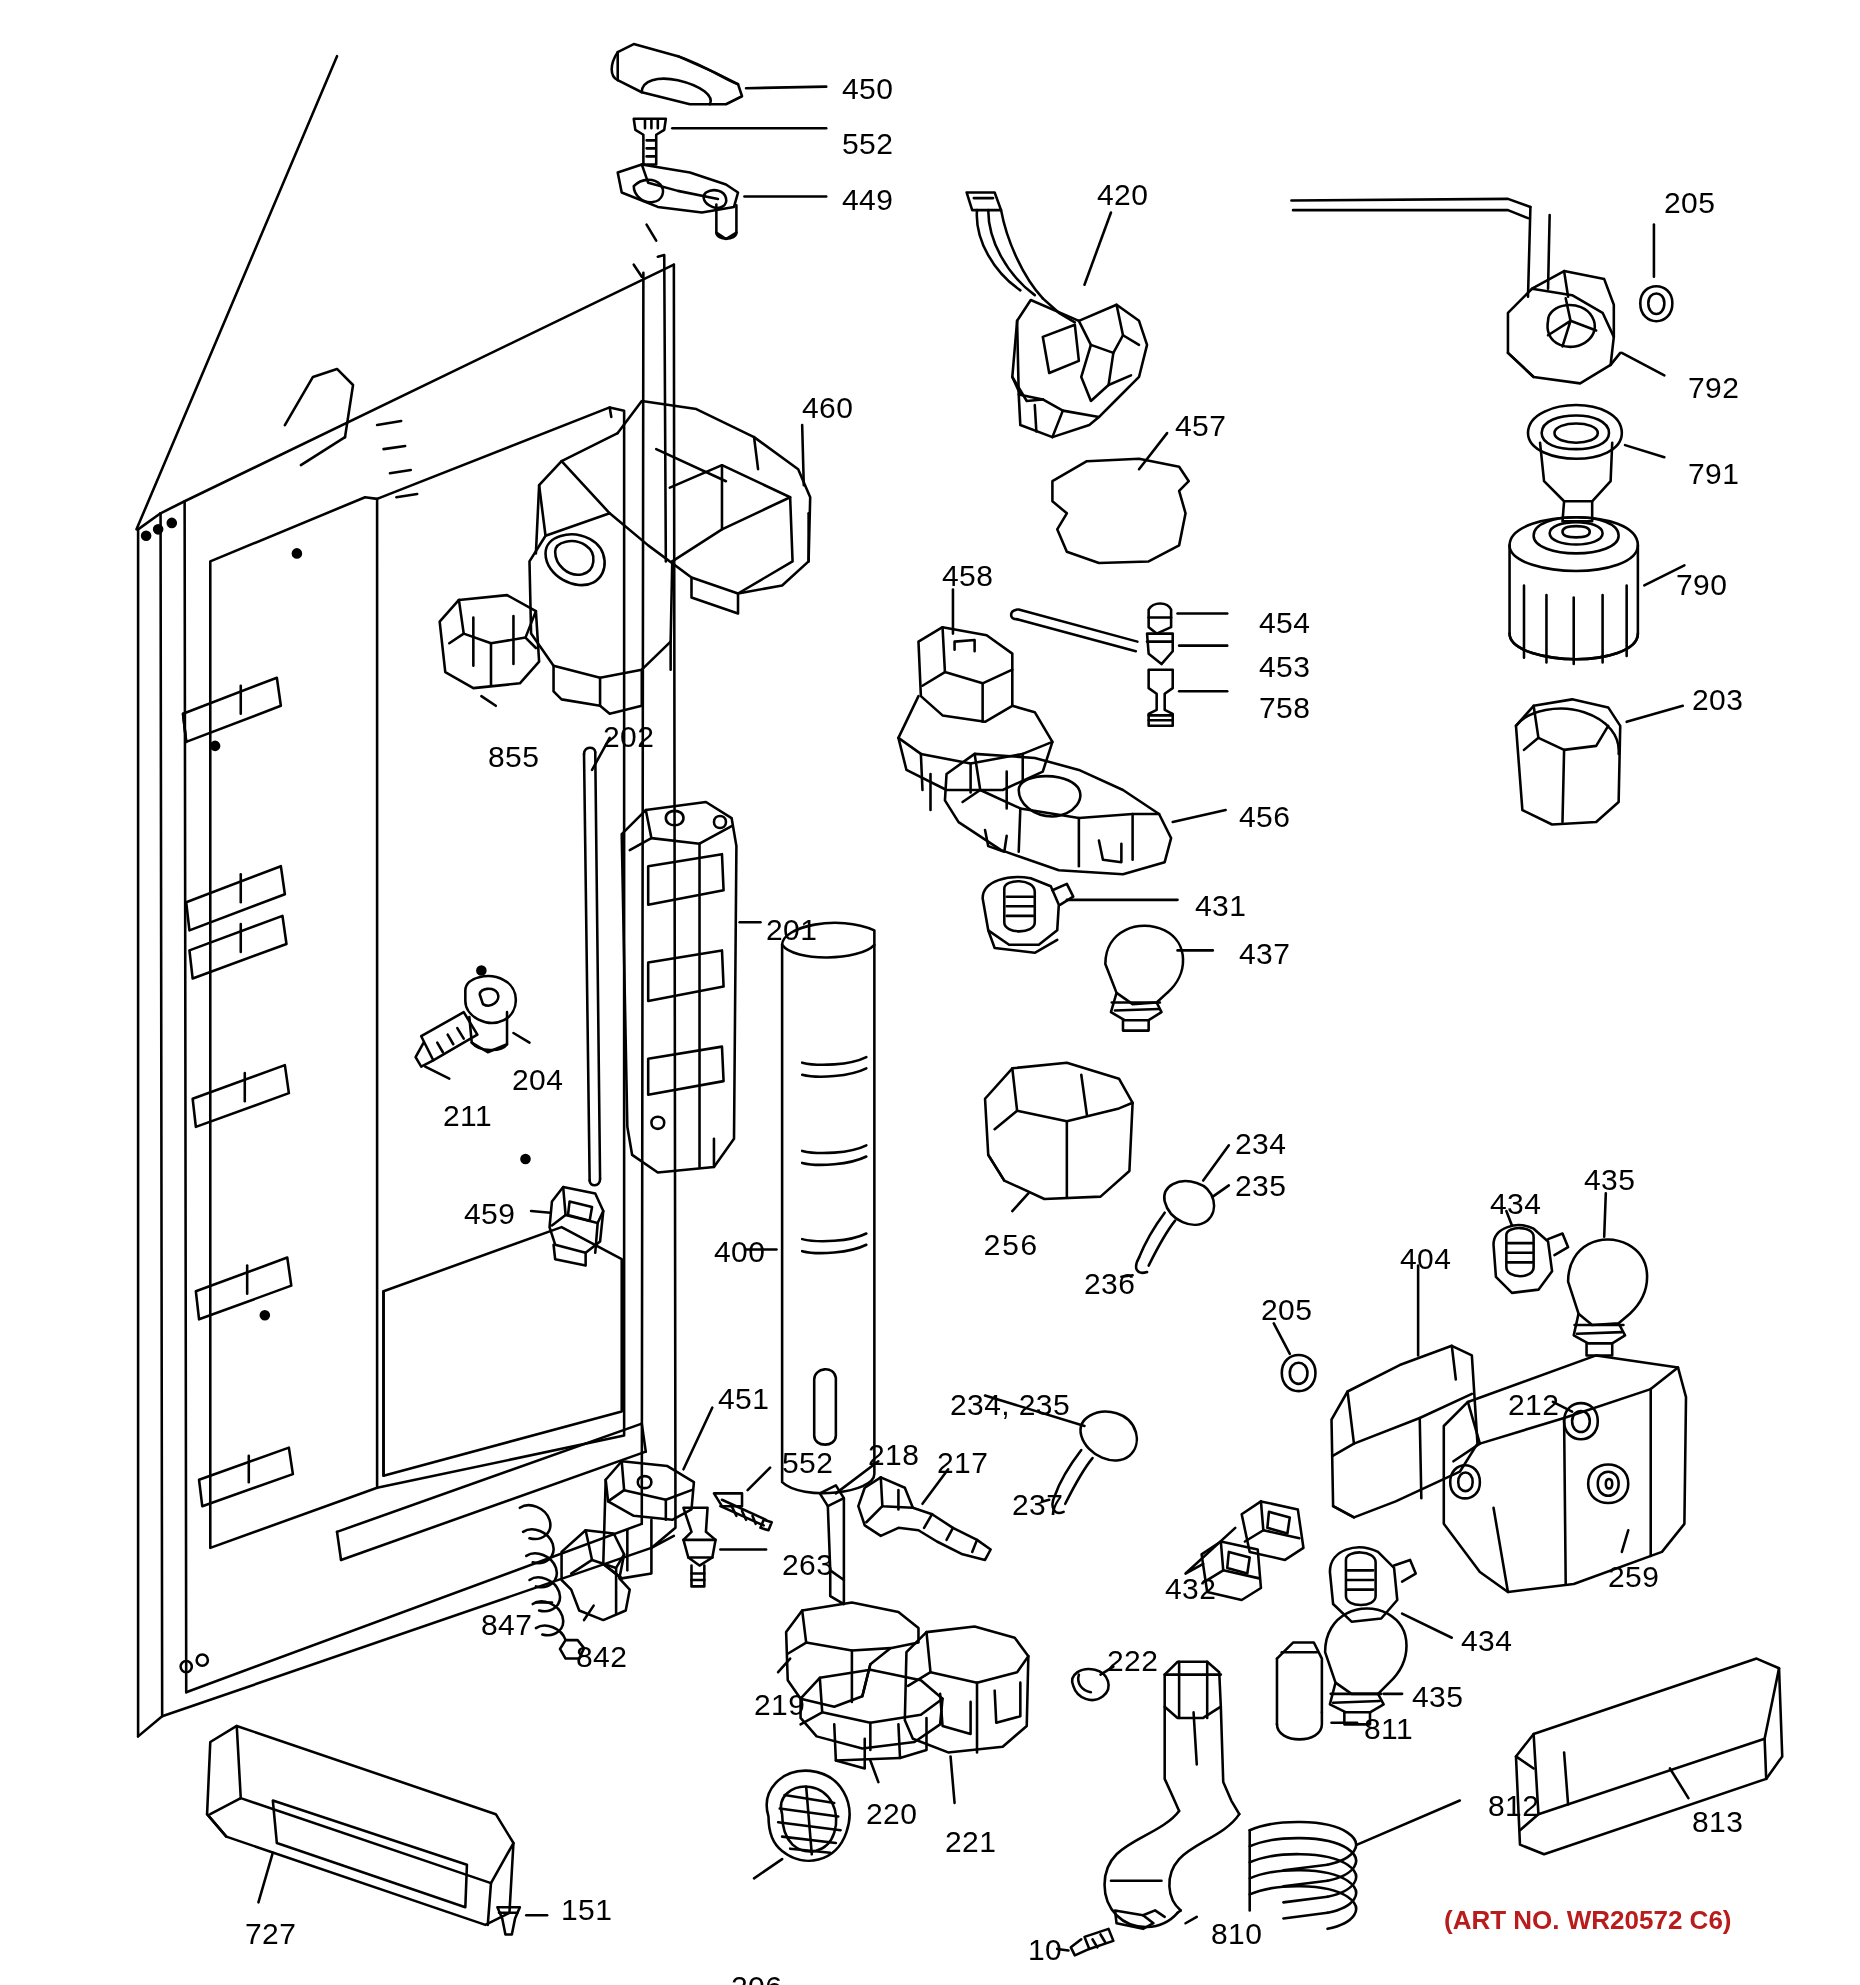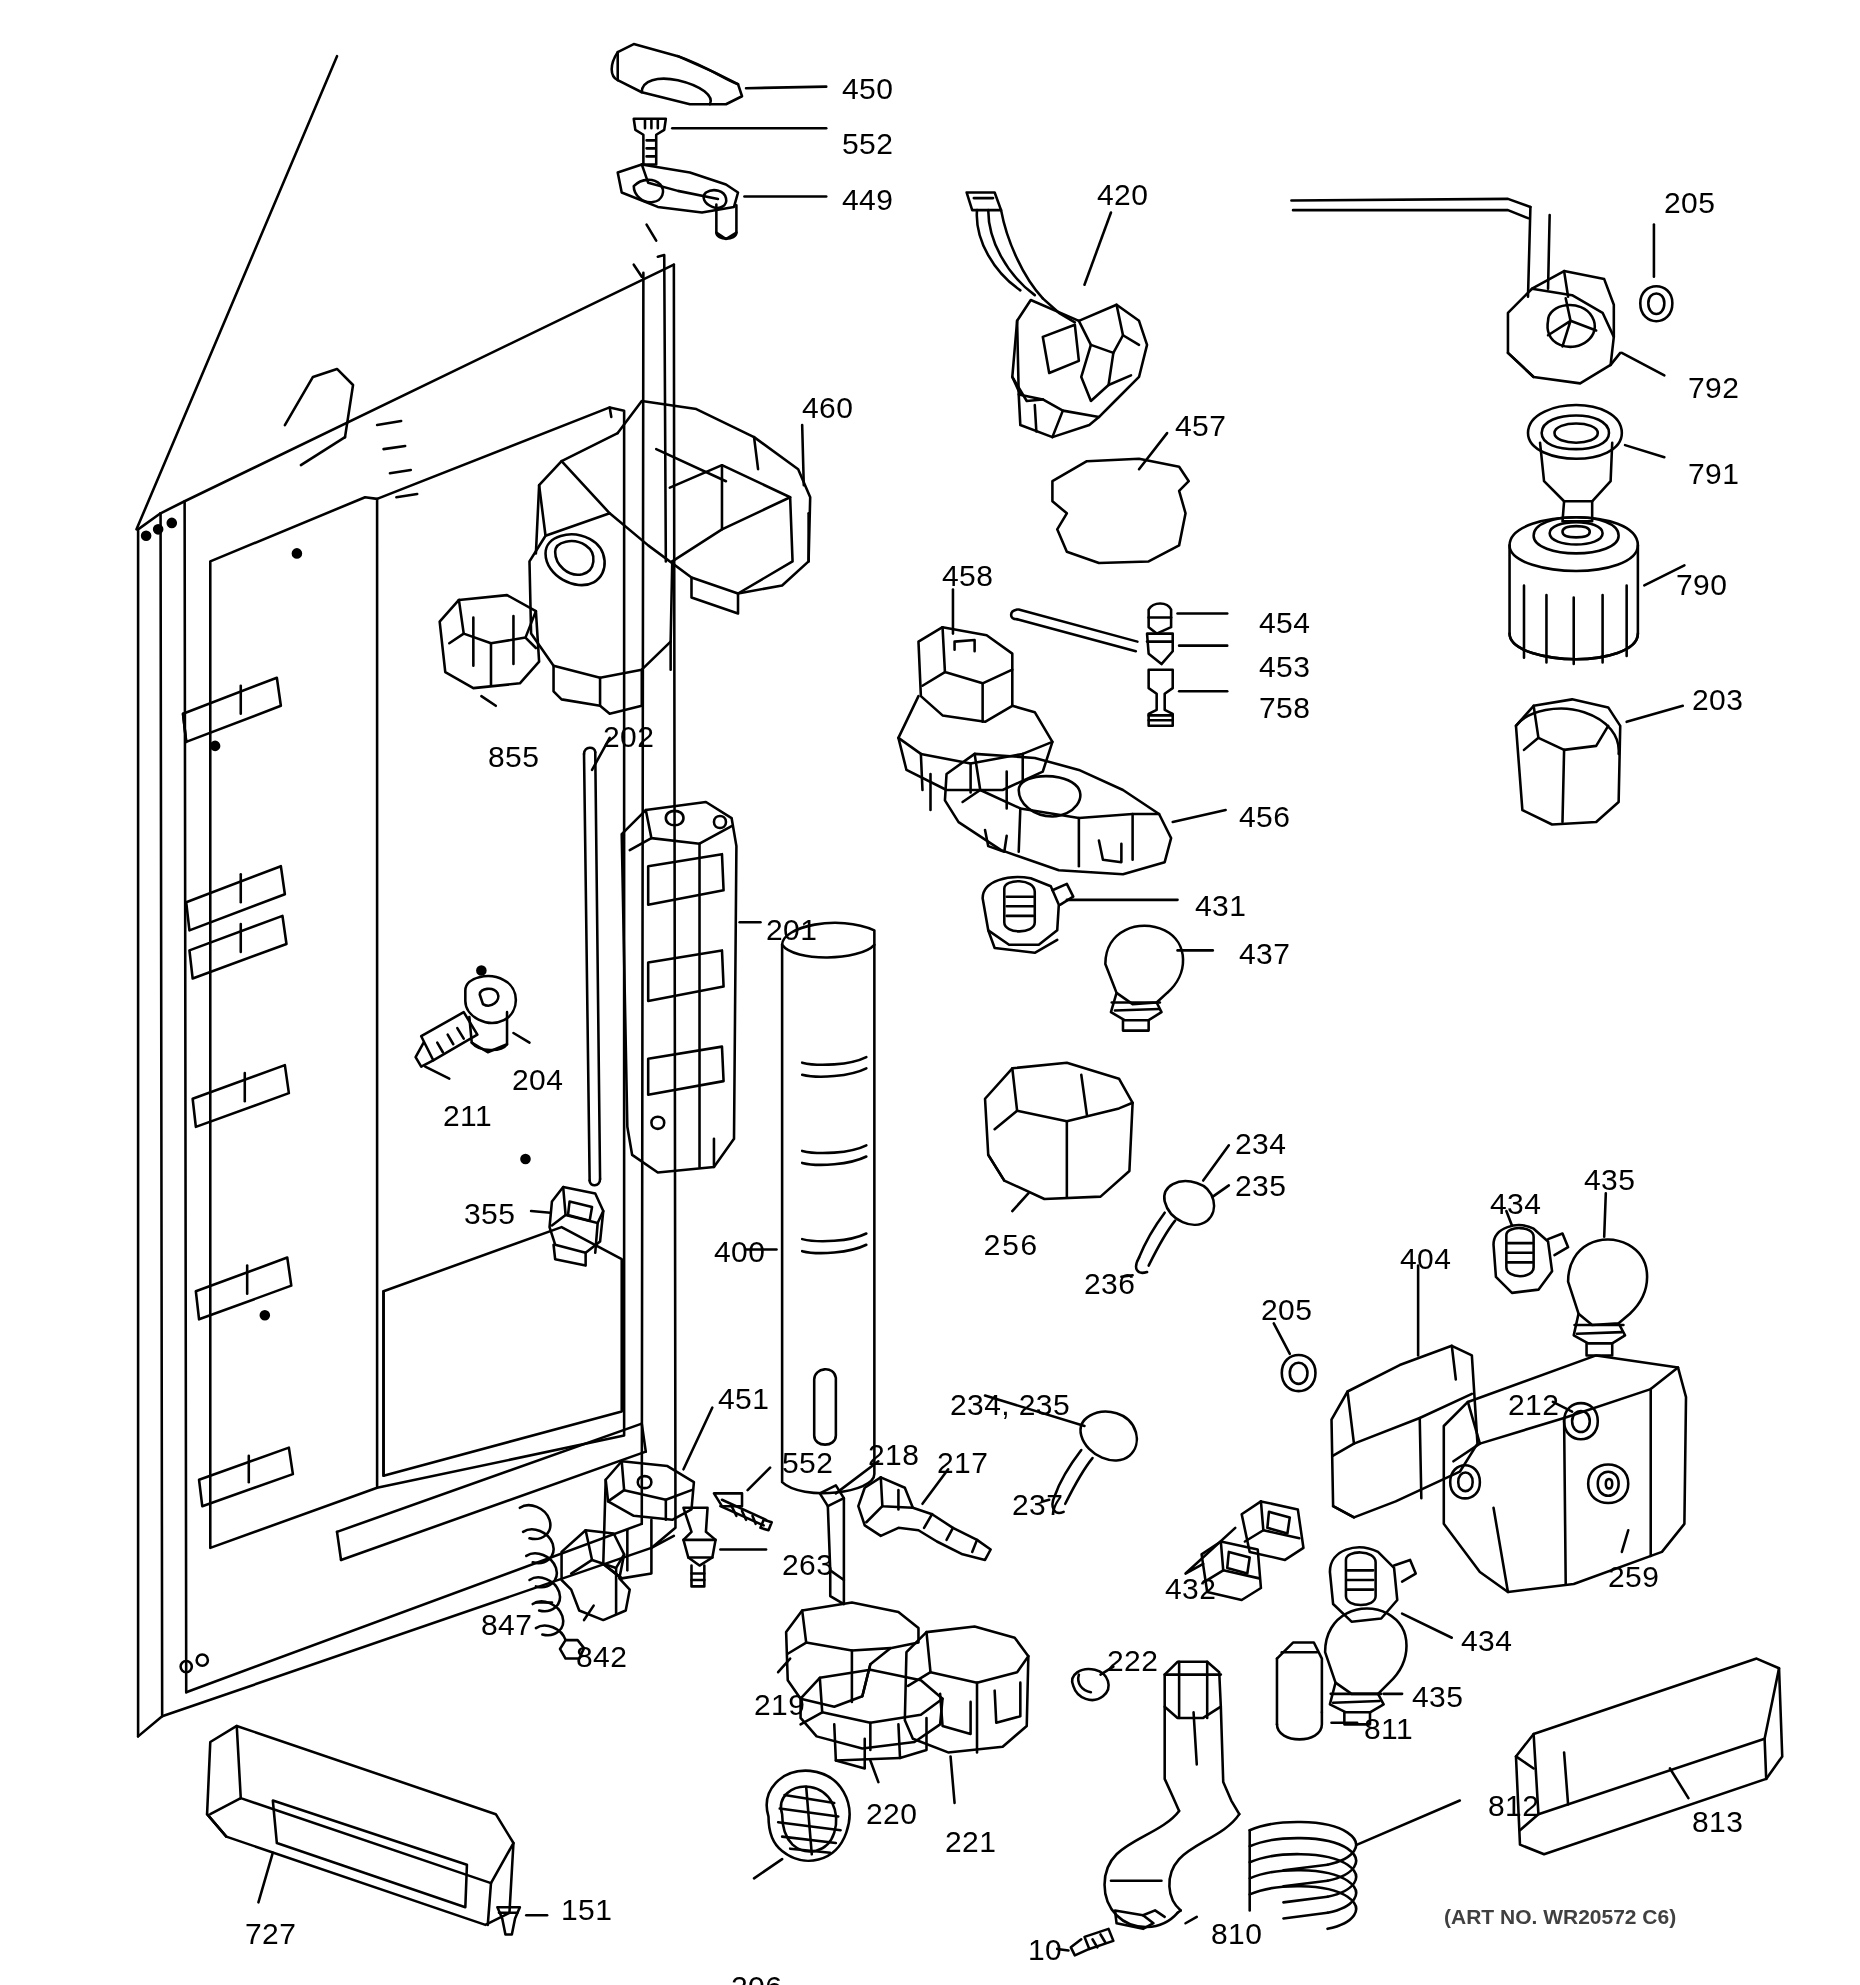--- a/index.html
+++ b/index.html
@@ -27,23 +27,23 @@
     position: absolute;
     font-family: "Liberation Sans", sans-serif;
     font-size: 30px;
     color: #000000;
     white-space: nowrap;
     letter-spacing: 0.4px;
   }
   .art-no {
     position: absolute;
     font-family: "Liberation Sans", sans-serif;
-    font-size: 21px;
+    font-size: 26px;
     font-weight: bold;
-    color: #404040;
+    color: #b91c1c;
     white-space: nowrap;
   }
 </style>
 </head>
 <body>
 
 <div id="diagram-root">
 
   <svg id="artwork" viewBox="0 0 2320 2475" xmlns="http://www.w3.org/2000/svg">
     <g fill="none" stroke="#000000" stroke-width="3.2" stroke-linejoin="round" stroke-linecap="round">
@@ -663,21 +663,21 @@
       <div class="callout" style="left: 1239px; top: 800px;">456</div>
       <div class="callout" style="left: 766px; top: 913px;">201</div>
       <div class="callout" style="left: 1195px; top: 889px;">431</div>
       <div class="callout" style="left: 1239px; top: 937px;">437</div>
       <div class="callout" style="left: 512px; top: 1063px;">204</div>
       <div class="callout" style="left: 443px; top: 1099px;">211</div>
       <div class="callout" style="left: 1235px; top: 1127px;">234</div>
       <div class="callout" style="left: 1235px; top: 1169px;">235</div>
       <div class="callout" style="left: 1584px; top: 1163px;">435</div>
       <div class="callout" style="left: 1490px; top: 1187px;">434</div>
-      <div class="callout" style="left: 464px; top: 1197px;">355</div>
+      <div class="callout" style="left: 464px; top: 1197px;">459</div>
       <div class="callout" style="left: 714px; top: 1235px;">400</div>
       <div class="callout" style="left: 983px; top: 1230px; font-family: Liberation Mono, monospace;">256</div>
       <div class="callout" style="left: 1084px; top: 1267px;">236</div>
       <div class="callout" style="left: 1400px; top: 1242px;">404</div>
       <div class="callout" style="left: 1261px; top: 1293px;">205</div>
       <div class="callout" style="left: 718px; top: 1382px;">451</div>
       <div class="callout" style="left: 950px; top: 1388px;">234, 235</div>
       <div class="callout" style="left: 1508px; top: 1388px;">212</div>
       <div class="callout" style="left: 782px; top: 1446px;">552</div>
       <div class="callout" style="left: 868px; top: 1438px;">218</div>

